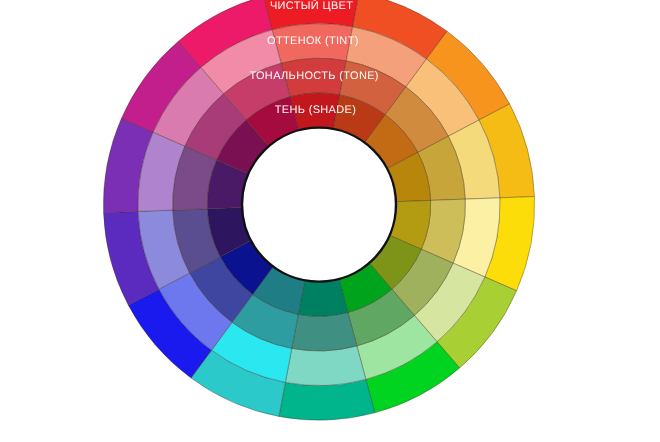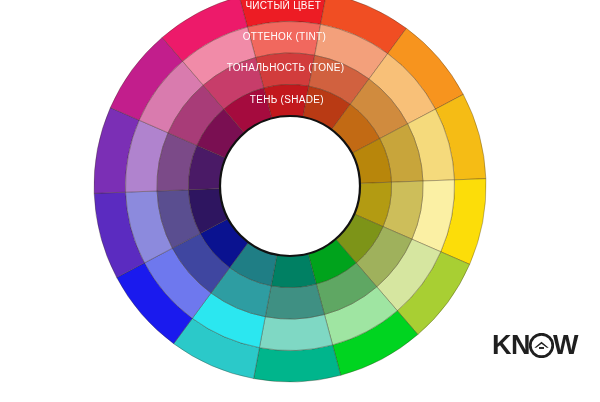--- a/index.html
+++ b/index.html
@@ -387,24 +387,15 @@
     <circle id="hub" class="hub" cx="290" cy="186" r="70" fill="#ffffff" stroke="#111111"></circle>
     <g id="labels-group">
         <text x="283.3" y="5.9" class="ring-label" font-size="10">ЧИСТЫЙ ЦВЕТ</text>
         <text x="284.4" y="37.4" class="ring-label" font-size="10">ОТТЕНОК (TINT)</text>
         <text x="285.6" y="68.8" class="ring-label" font-size="10">ТОНАЛЬНОСТЬ (TONE)</text>
         <text x="286.8" y="100.3" class="ring-label" font-size="10">ТЕНЬ (SHADE)</text>
       </g>
   </svg>
 
   <div id="logo">
-    <div class="logo-row" id="logo-know">
-      <span class="logo-k">K</span><span class="logo-n">N</span><span id="logo-mark">
-        <svg id="logo-mark-ring" viewBox="0 0 40 40">
-          <circle cx="20" cy="20" r="18" fill="none" stroke="#1f1f1f" stroke-width="4.5"></circle>
-          <path d="M8.5 23.5 L20 14 L31.5 23.5 L28.5 23.5 L20 17 L11.5 23.5 Z" fill="#1f1f1f"></path>
-          <rect x="16" y="22.5" width="8" height="3" fill="#1f1f1f"></rect>
-        </svg>
-      </span><span class="logo-w">W</span>
-    </div>
   </div>
 
 </div>
 
 </body></html>

